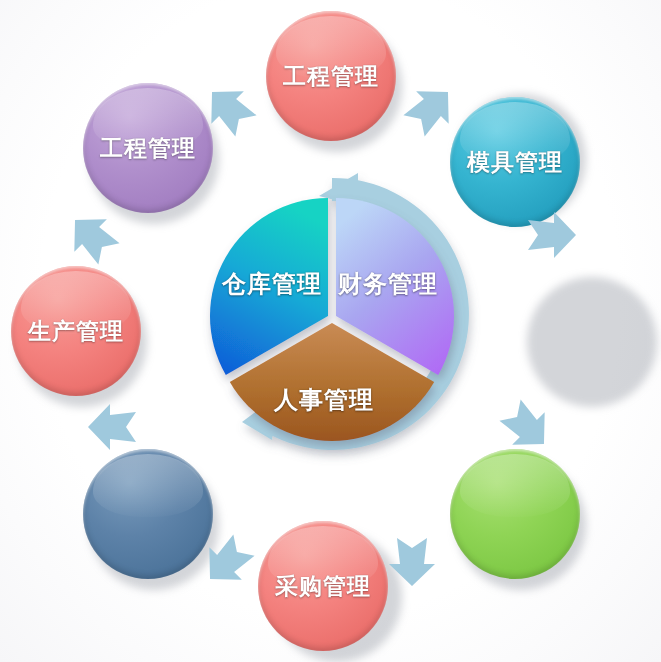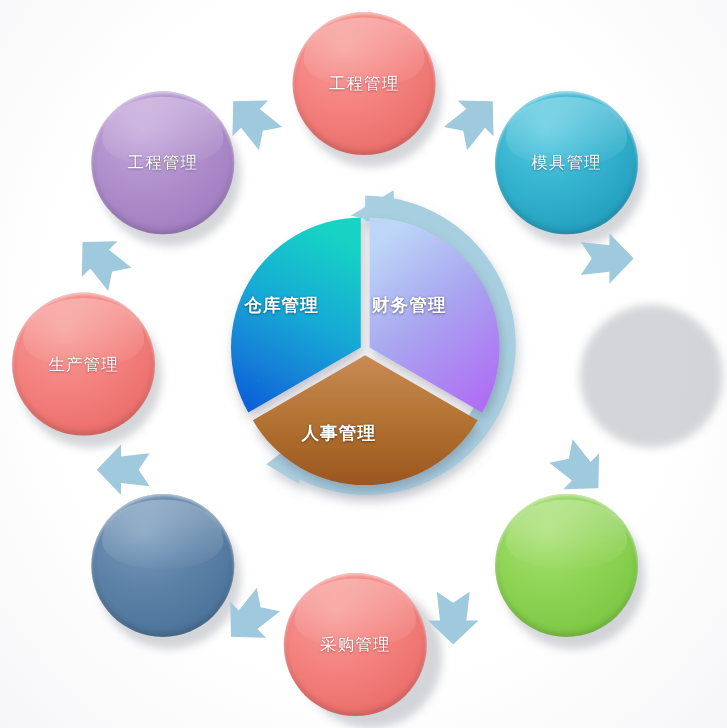--- a/index.html
+++ b/index.html
@@ -51,22 +51,22 @@
     width: 84%;
     height: 48%;
     border-radius: 50% 50% 45% 45% / 60% 60% 40% 40%;
     background: linear-gradient(to bottom, rgba(255,255,255,0.30), rgba(255,255,255,0.02));
     pointer-events: none;
   }
   .node-label {
     position: relative;
     z-index: 3;
     color: #ffffff;
-    font-size: 15px;
-    font-weight: normal;
+    font-size: 23px;
+    font-weight: bold;
     letter-spacing: 1px;
     white-space: nowrap;
     text-shadow:
       0 1px 2px rgba(0,0,0,0.30),
       0 0 1px rgba(0,0,0,0.25);
   }
 
   
   .arrow {
     position: absolute;
@@ -82,21 +82,21 @@
     top: 168px;
     width: 292px;
     height: 292px;
   }
   #center-stage svg { display: block; width: 292px; height: 292px; overflow: visible; }
 
   .seg-label {
     position: absolute;
     z-index: 6;
     color: #ffffff;
-    font-size: 16px;
+    font-size: 24px;
     font-weight: bold;
     letter-spacing: 1px;
     white-space: nowrap;
     text-shadow:
       0 1px 2px rgba(0,0,0,0.35),
       0 0 2px rgba(0,0,0,0.25);
   }
 </style>
 </head>
 <body>
@@ -156,21 +156,21 @@
   </div>
 
   <div class="node-shadow" style="left:272px; top:22px; width:130px; height:130px;"></div>
   <div class="node" id="node-engineering" style="left:266px; top:11px; width:130px; height:130px; background:radial-gradient(circle at 36% 26%, #f79b96 0%, #f4827f 42%, #e5635f 100%);">
     <div class="node-rim"></div>
     <div class="node-gloss"></div>
     <span class="node-label">工程管理</span>
   </div>
 
   <div class="node-shadow" style="left:456px; top:94px; width:130px; height:130px;"></div>
-  <div class="node" id="node-mold" style="left:450px; top:83px; width:130px; height:130px; background:radial-gradient(circle at 36% 26%, #5ccbe2 0%, #35b4d0 42%, #1a93b5 100%);">
+  <div class="node" id="node-mold" style="left:450px; top:97px; width:130px; height:130px; background:radial-gradient(circle at 36% 26%, #5ccbe2 0%, #35b4d0 42%, #1a93b5 100%);">
     <div class="node-rim"></div>
     <div class="node-gloss"></div>
     <span class="node-label">模具管理</span>
   </div>
 
   <div class="node-shadow" style="left:527px; top:277px; width:130px; height:130px;"></div>
 
   <div class="node-shadow" style="left:456px; top:460px; width:130px; height:130px;"></div>
   <div class="node" id="node-material" style="left:450px; top:449px; width:130px; height:130px; background:radial-gradient(circle at 36% 26%, #a8e073 0%, #8fd455 42%, #72c13a 100%);">
     <div class="node-rim"></div>

